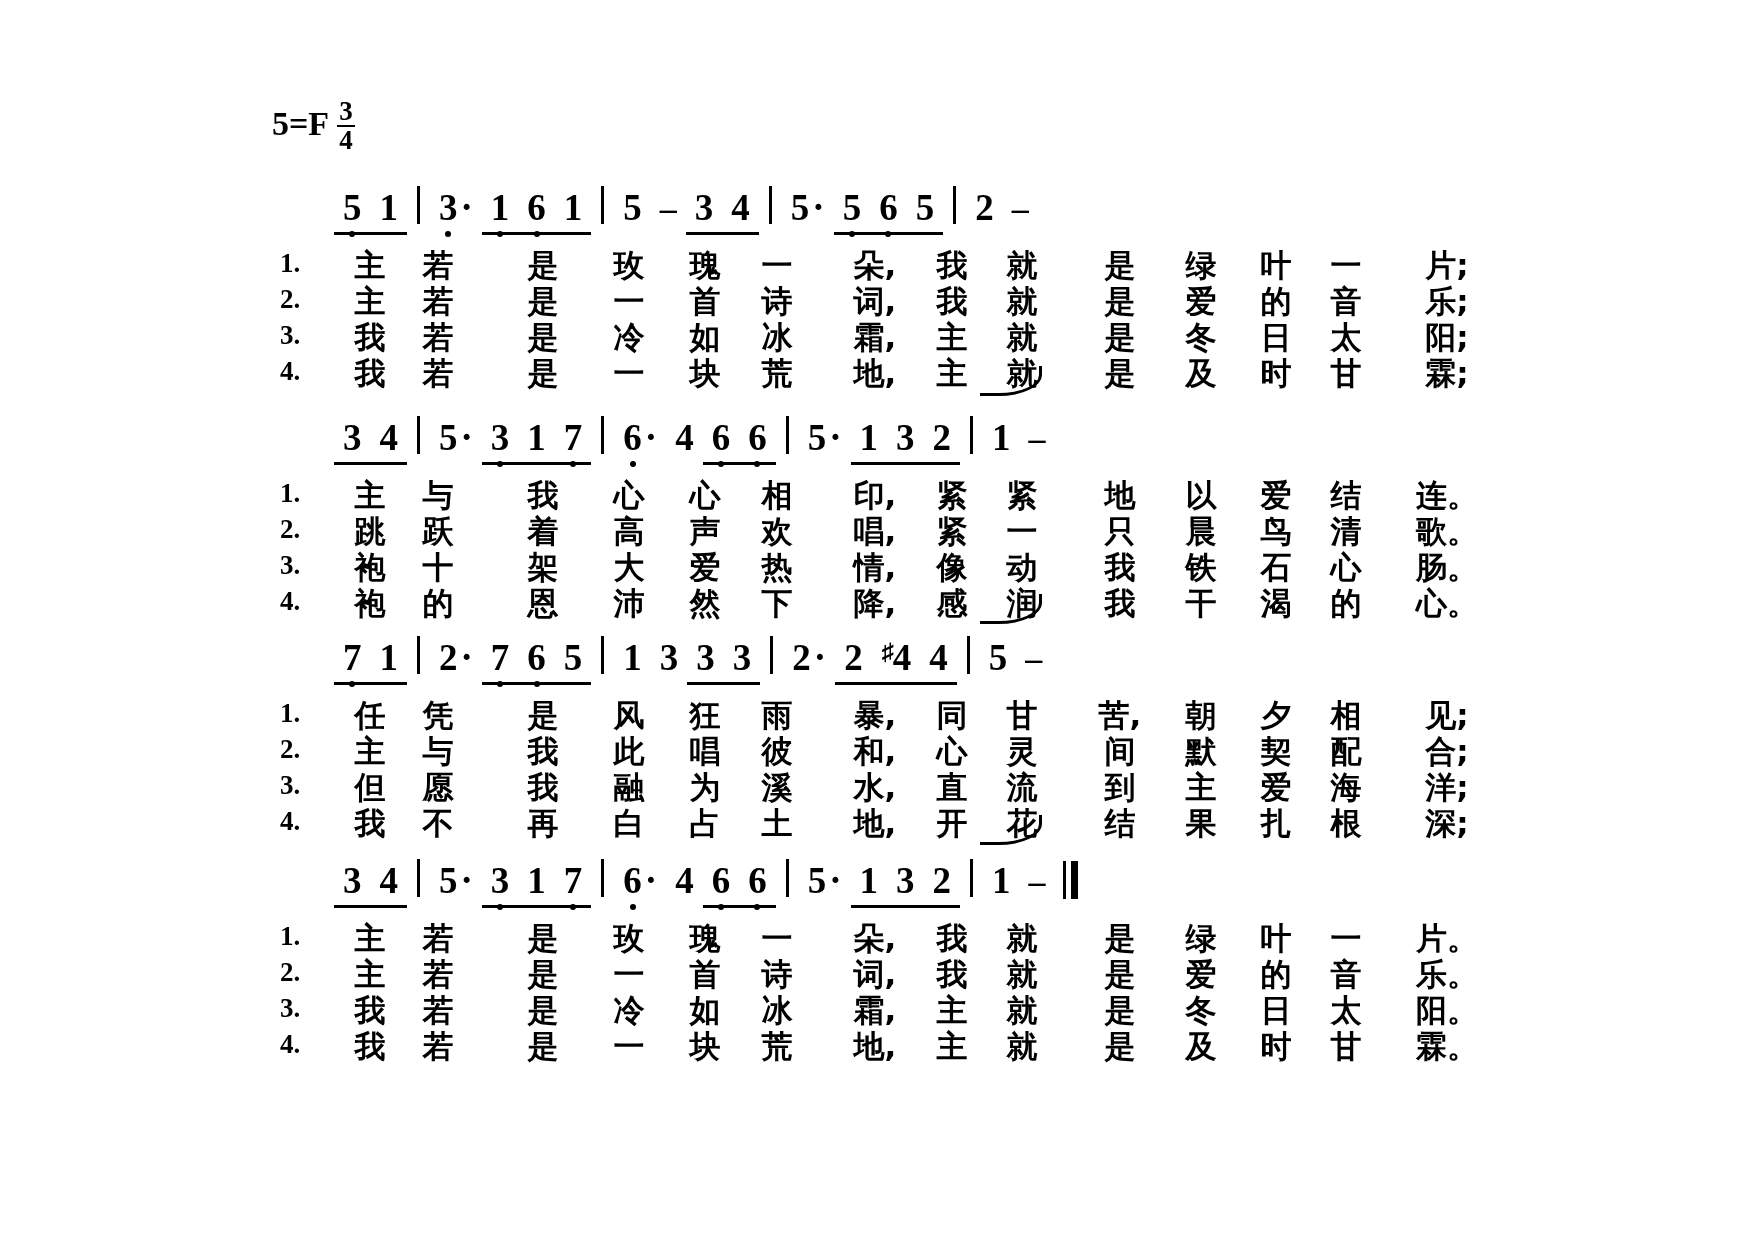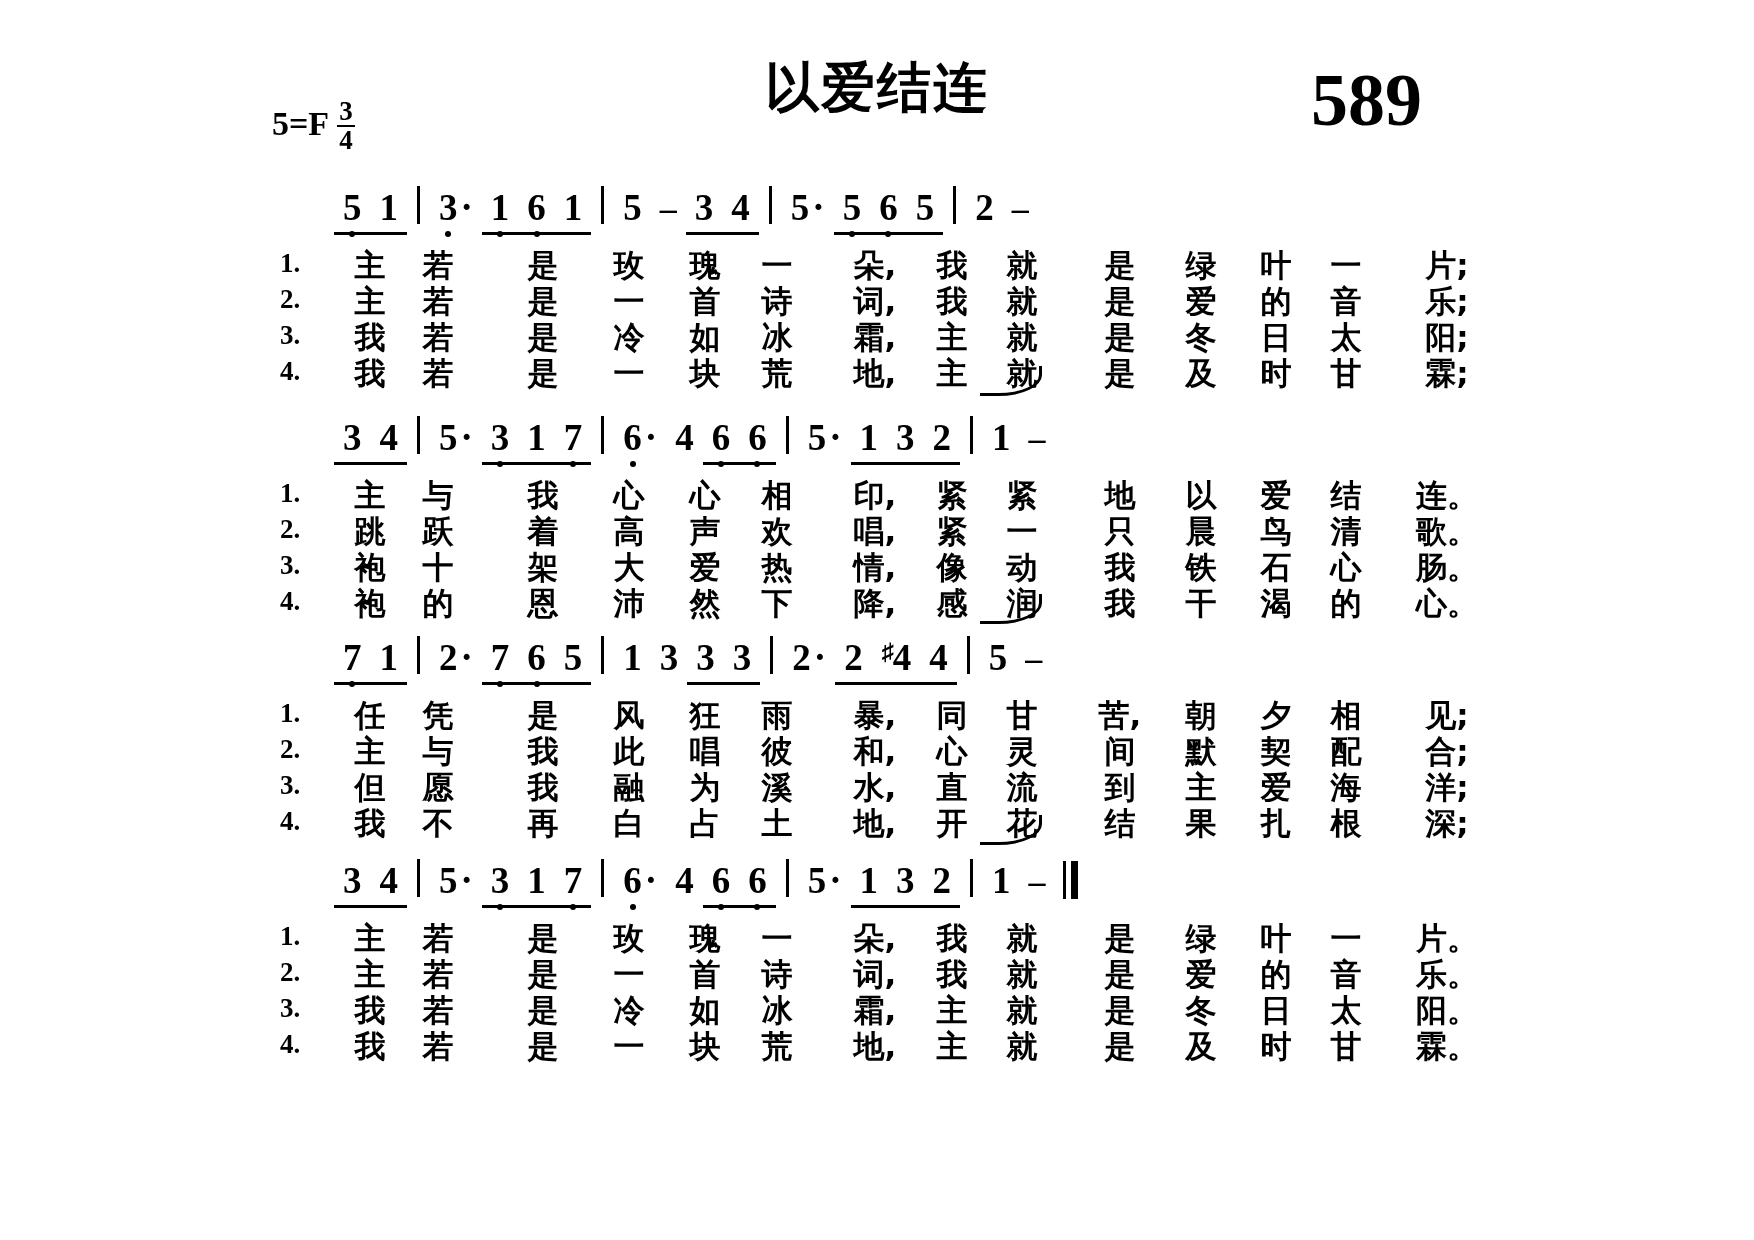--- a/index.html
+++ b/index.html
@@ -210,22 +210,20 @@
 <div id="sheet">
 
   <div class="keysig">
     <span>5=F</span>
     <span class="frac">
       <span class="num">3</span>
       <span class="den">4</span>
     </span>
   </div>
 
-  <div class="title">以爱结连</div>
-  <div class="hymn-number">589</div>
 
   <div id="systems-container">
       <div class="system" style="top: 182px;">
         <div class="noteline">
           <div class="spacer" style="width: 56px;"></div>
           <div class="beam">
             <div class="note" style="padding: 0px 9px;"><span class="g dot-below">5</span></div>
             <div class="note" style="padding: 0px 9px;"><span class="g">1</span></div>
           </div>
           <div class="barline"></div>

